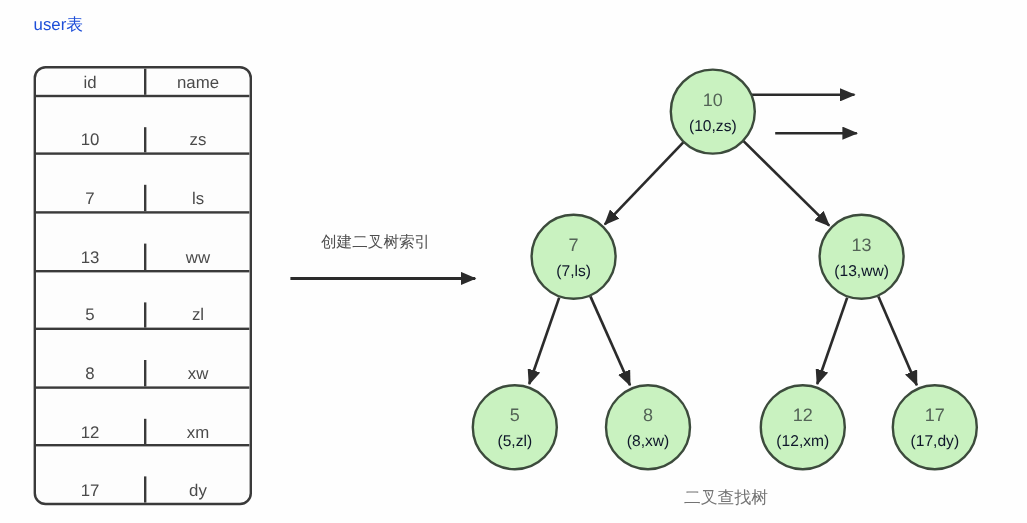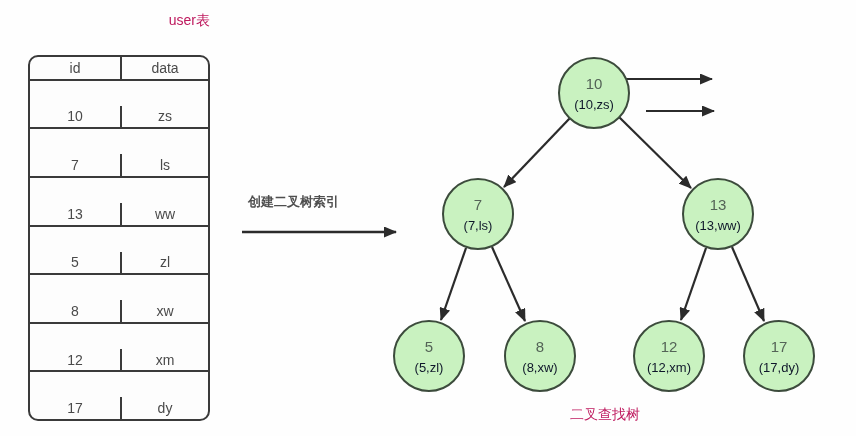--- a/index.html
+++ b/index.html
@@ -13,23 +13,23 @@
     height: 436px;
     background: #fefefe;
     overflow: hidden;
   }
 
   
   .table-title {
     position: absolute;
     left: 28px; top: 12px;
     width: 182px;
-    text-align: right;
-    font-size: 14px;
-    color: #be185d;
+    text-align: left;
+    font-size: 14px;
+    color: #1d4ed8;
   }
   .user-table {
     position: absolute;
     left: 28px; top: 55px;
     width: 182px; height: 366px;
     border: 2px solid #3a3a3a;
     border-radius: 10px;
     box-sizing: border-box;
     overflow: hidden;
     display: flex;
@@ -51,25 +51,24 @@
     color: #4a4a4a;
   }
   .cell.c-id { width: 90px; border-right: 2px solid #3a3a3a; }
   .cell.c-name { flex: 1; }
 
   
   .transform-label {
     position: absolute;
     left: 248px; top: 193px;
     width: 130px;
-    text-align: left;
+    text-align: center;
     font-size: 13px;
     color: #4f4f4f;
     white-space: nowrap;
-    font-weight: bold;
   }
 
   
   .node {
     position: absolute;
     width: 72px; height: 72px;
     border-radius: 50%;
     background: #c9f2c0;
     border: 2.5px solid #3c4b3c;
     box-sizing: border-box;
@@ -100,21 +99,21 @@
   }
   .annot-key  { left: 724px; top: 71px;  }
   .annot-data { left: 733px; top: 103px; }
 
   .tree-caption {
     position: absolute;
     left: 540px; top: 406px;
     width: 130px;
     text-align: center;
     font-size: 14px;
-    color: #be185d;
+    color: #737373;
   }
 
   .overlay {
     position: absolute;
     left: 0; top: 0;
     z-index: 1;
   }
 </style>
 </head>
 <body>
@@ -139,21 +138,21 @@
 
     <line x1="606" y1="79" x2="712" y2="79" stroke="#2b2b2b" stroke-width="2" marker-end="url(#arrow)"></line>
     <line x1="646" y1="111" x2="714" y2="111" stroke="#2b2b2b" stroke-width="2" marker-end="url(#arrow)"></line>
   </svg>
 
   <div class="table-title">user表</div>
 
   <div class="user-table">
     <div class="trow">
       <div class="cell c-id">id</div>
-      <div class="cell c-name">data</div>
+      <div class="cell c-name">name</div>
     </div>
     <div class="trow">
       <div class="cell c-id">10</div>
       <div class="cell c-name">zs</div>
     </div>
     <div class="trow">
       <div class="cell c-id">7</div>
       <div class="cell c-name">ls</div>
     </div>
     <div class="trow">

